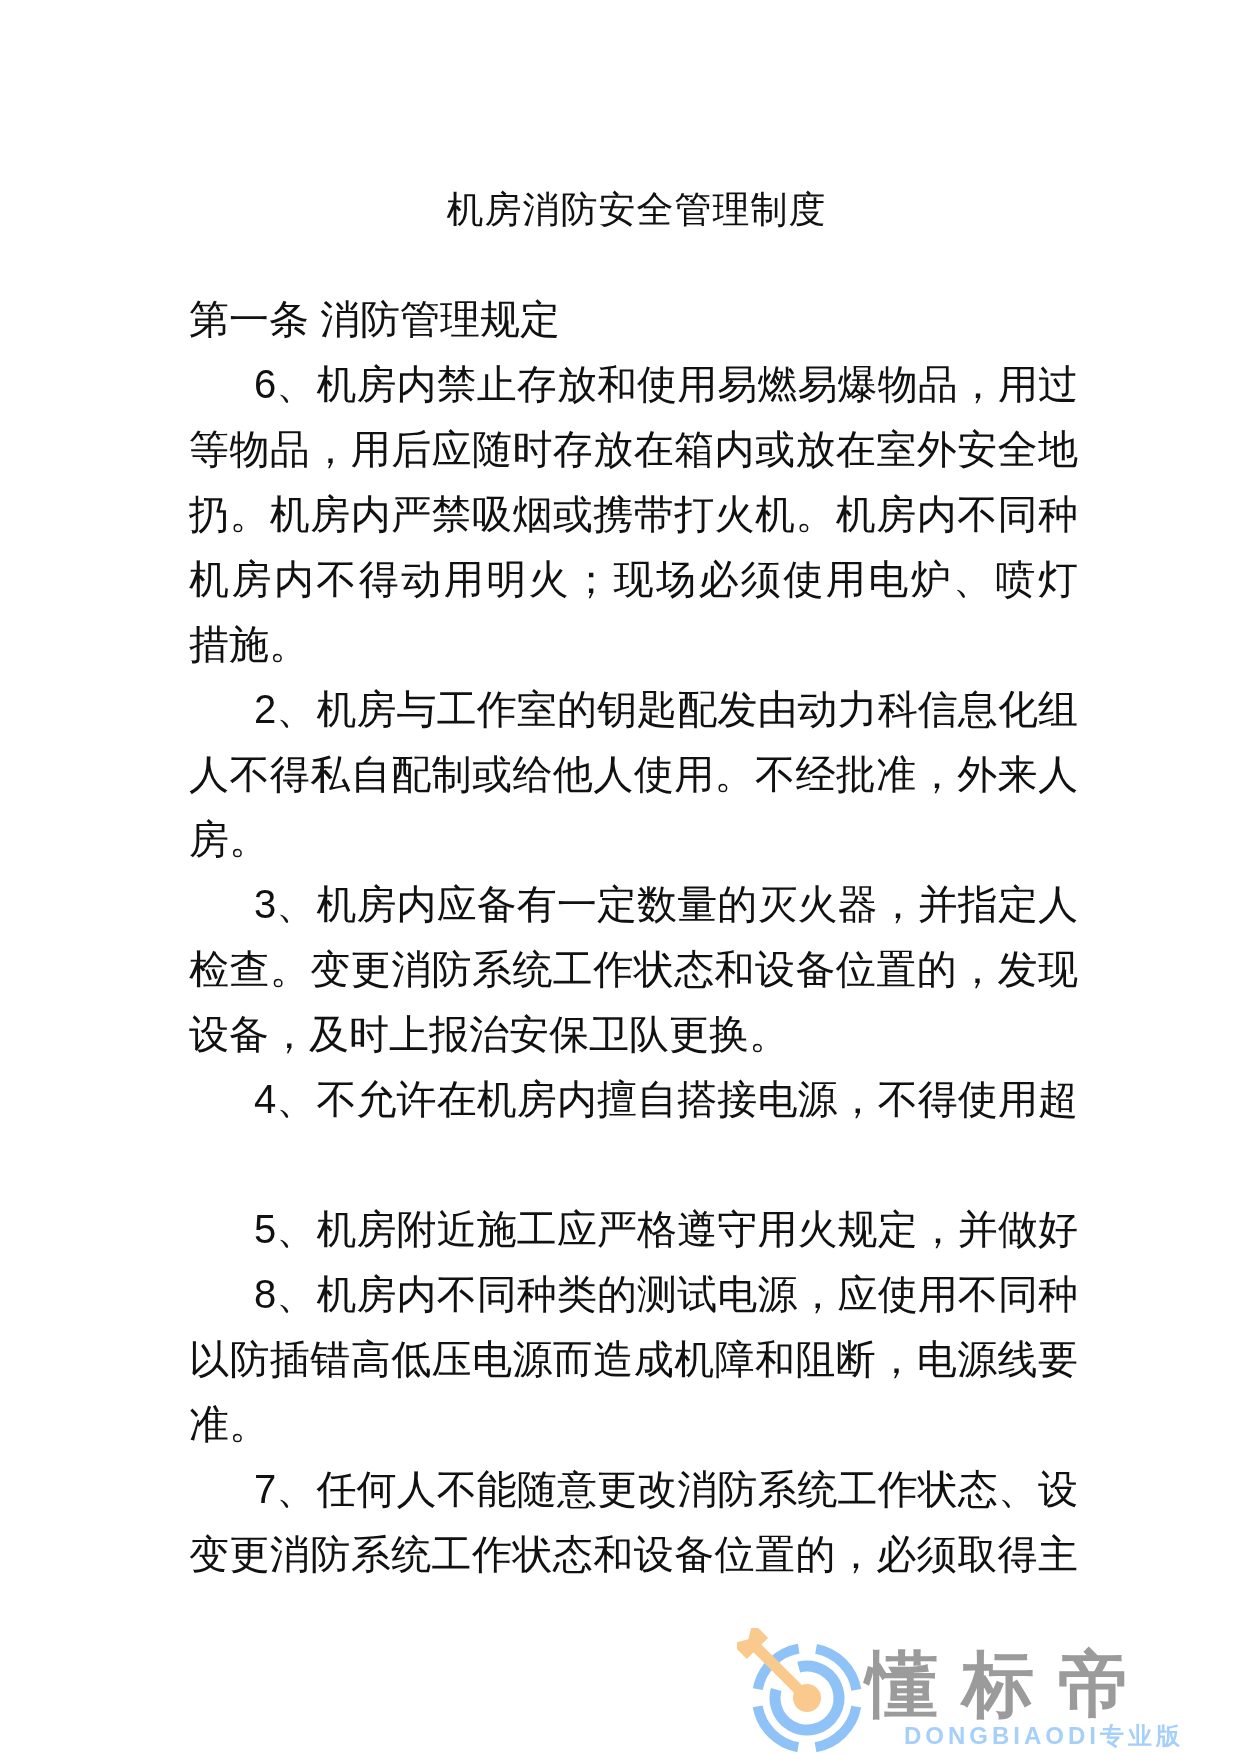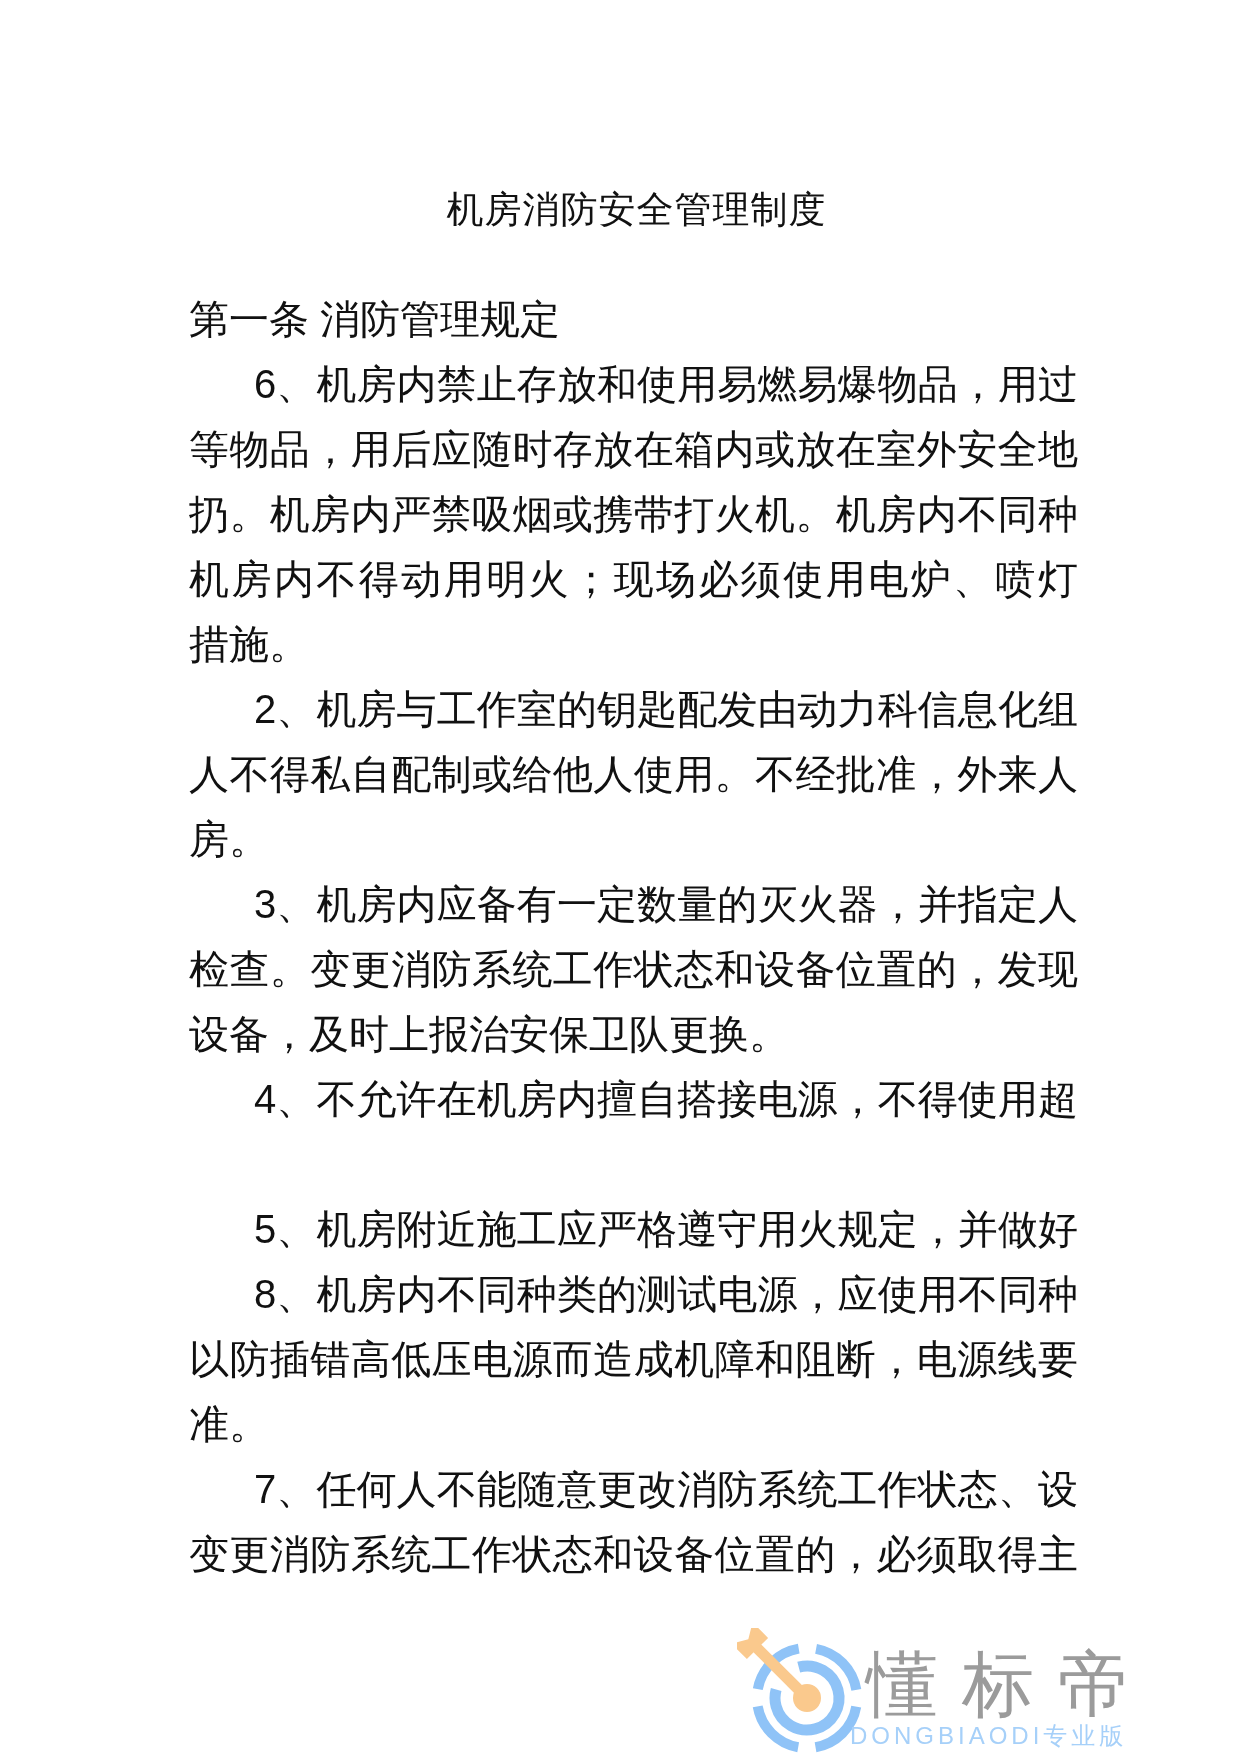--- a/index.html
+++ b/index.html
@@ -26,26 +26,26 @@
     height:65px;line-height:65px;
     white-space:normal;
     overflow:hidden;
   }
   .line.indent{padding-left:65px;}
   .line.just{text-align:justify;text-align-last:justify;}
   
   .wm-icon{position:absolute;left:737px;top:1628px;width:140px;height:140px;}
   .brand-cn{
     position:absolute;left:866px;top:1646px;
-    font-size:72px;line-height:76px;font-weight:400;
+    font-size:72px;line-height:76px;font-weight:700;
     letter-spacing:24px;white-space:nowrap;
   }
   .brand-sub{
-    position:absolute;left:850px;top:1722px;
-    font-size:24px;line-height:28px;font-weight:400;
+    position:absolute;left:904px;top:1722px;
+    font-size:24px;line-height:28px;font-weight:700;
     letter-spacing:4px;white-space:nowrap;
   }
 </style>
 </head>
 <body>
 
 <div class="page" style="color: rgb(17, 17, 17); background: rgb(255, 255, 255);">
 
   <h1 class="doc-title">机房消防安全管理制度</h1>
 

